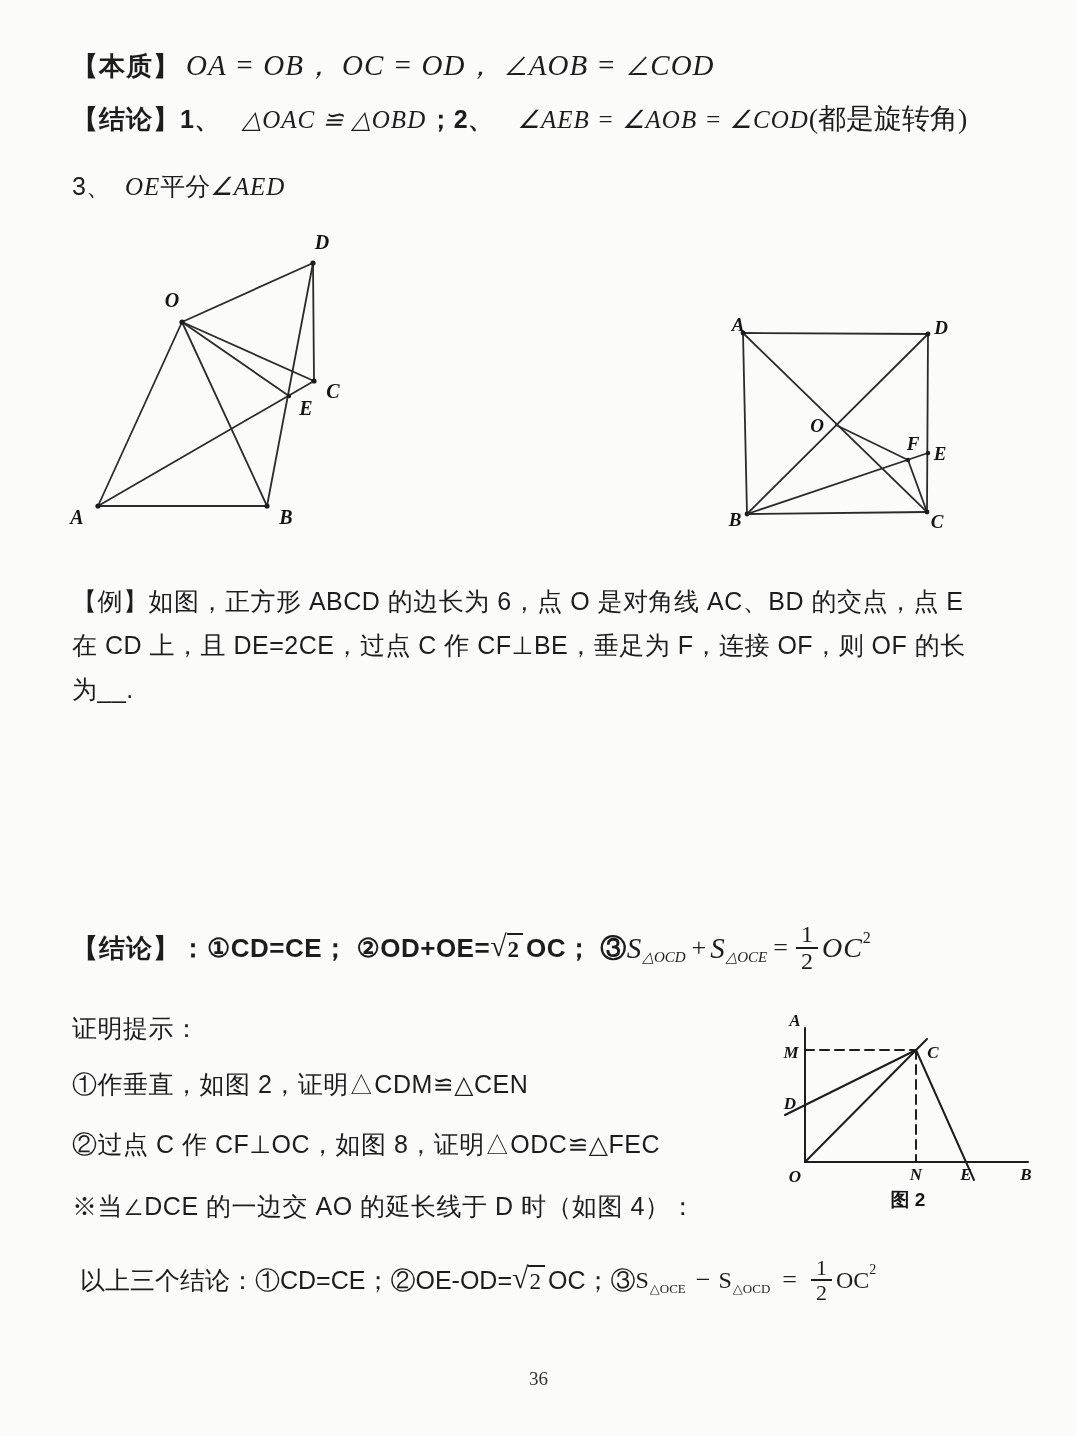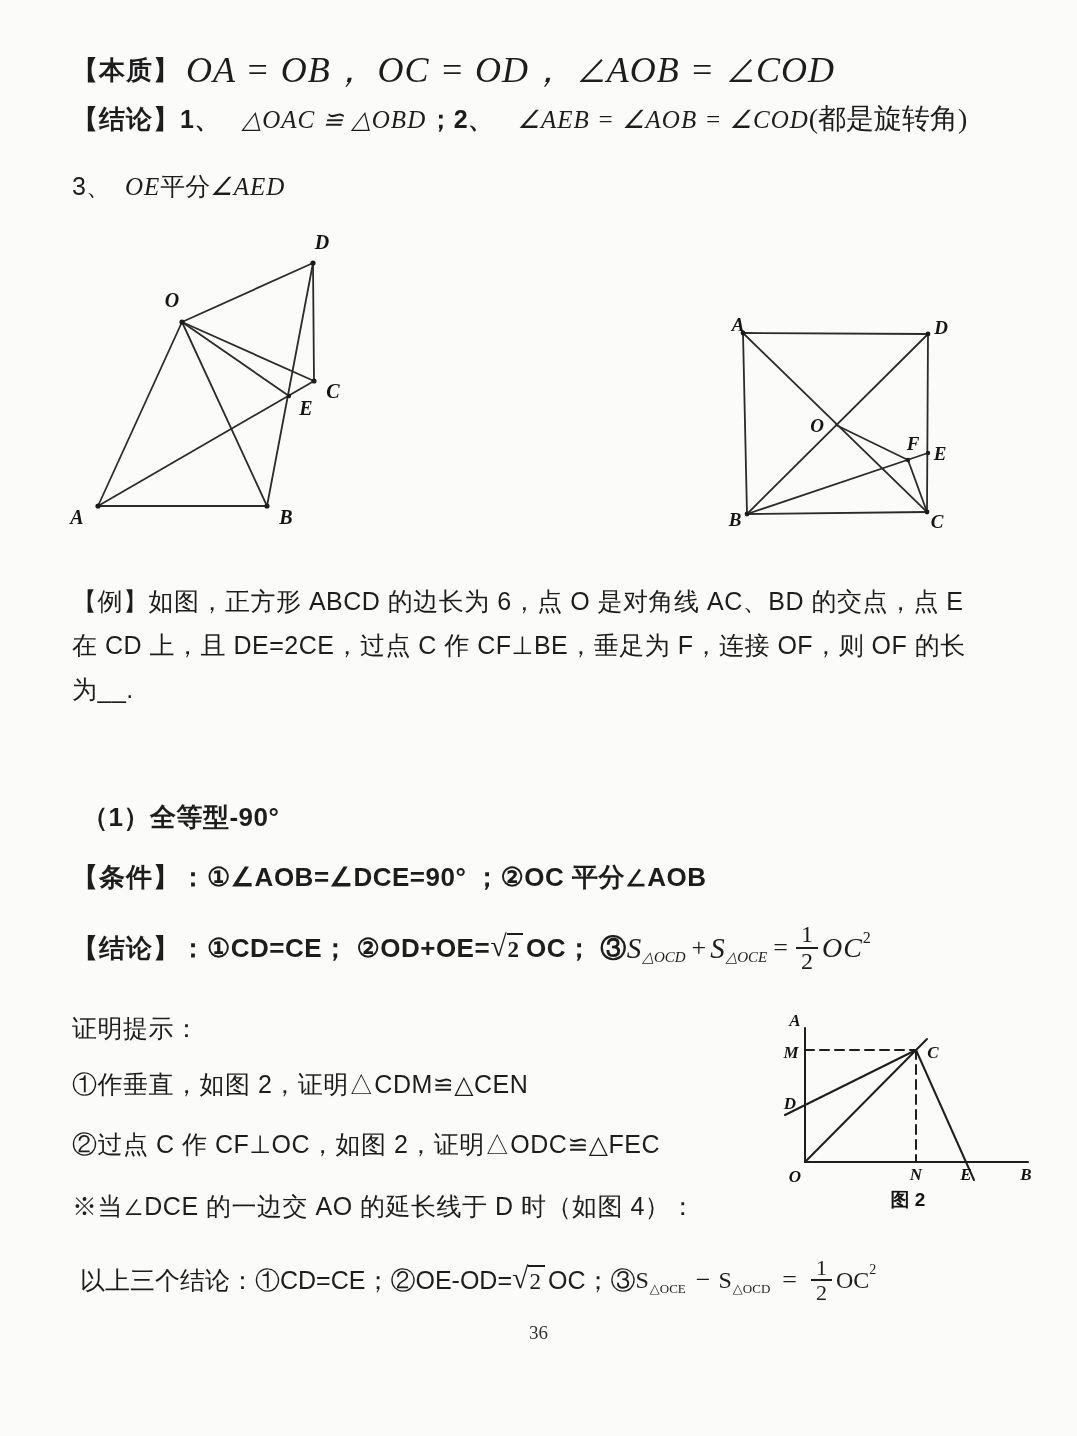--- a/index.html
+++ b/index.html
@@ -8,21 +8,21 @@
     width:1077px;height:1436px;
     background:#fbfbfa;
     font-family:"Liberation Sans", sans-serif;
     color:#1d1d1d;
     overflow:hidden;
   }
   .abs{position:absolute;white-space:nowrap;}
   .row{display:flex;align-items:center;}
   .tag{font-weight:700;font-size:26px;letter-spacing:1px;}
   .cjk{font-size:25px;}
-  .math{font-family:"Liberation Serif", serif;font-style:italic;font-size:36px;letter-spacing:1px;}
+  .math{font-family:"Liberation Serif", serif;font-style:italic;font-size:29px;letter-spacing:1px;}
   .mathn{font-family:"Liberation Serif", serif;font-size:27px;}
   .boldtxt{font-weight:700;font-size:25px;letter-spacing:0.5px;}
   .heading{
     width:100%;text-align:center;
     color:#2a2ab9;font-weight:700;font-size:31px;letter-spacing:7px;
   }
   .exline{font-size:25px;letter-spacing:0.5px;}
   .stepline{font-size:25px;letter-spacing:0.5px;}
   
   .sqrt{display:inline-flex;align-items:flex-start;font-family:"Liberation Serif",serif;font-style:normal;}
@@ -125,26 +125,21 @@
     <text x="215" y="150" font-size="19" text-anchor="middle">E</text>
     <text x="10" y="216" font-size="19" text-anchor="middle">B</text>
     <text x="212" y="218" font-size="19" text-anchor="middle">C</text>
   </svg>
 
   <div class="abs exline" style="left:72px;top:585px;">【例】如图，正方形 ABCD 的边长为 6，点 O 是对角线 AC、BD 的交点，点 E</div>
   <div class="abs exline" style="left:72px;top:629px;">在 CD 上，且 DE=2CE，过点 C 作 CF⊥BE，垂足为 F，连接 OF，则 OF 的长</div>
   <div class="abs exline" style="left:72px;top:673px;">为__.</div>
 
 
-  <div class="abs boldtxt" style="left:82px;top:800px;font-size:26px;">（1）全等型-90°</div>
-
-  <div class="abs row" style="left:72px;top:860px;">
-    <span class="tag">【条件】：</span>
-    <span class="boldtxt" style="font-size:26px;">①∠AOB=∠DCE=90°  ；②OC 平分∠AOB</span>
-  </div>
+
 
   <div class="abs row" style="left:72px;top:912px;height:72px;">
     <span class="tag">【结论】：</span>
     <span class="boldtxt" style="font-size:26px;">①CD=CE；  ②OD+OE=</span>
     <span class="sqrt">
         <span class="radsign">√</span>
         <span class="radicand">2</span>
       </span>
     <span class="boldtxt" style="font-size:26px;margin-left:3px;">OC；  ③</span>
     <span class="svar">S</span>
@@ -156,21 +151,21 @@
     <span class="frac">
       <span class="num">1</span>
       <span class="den">2</span>
     </span>
     <span class="math" style="font-size:28px;">OC</span>
     <span class="sup">2</span>
   </div>
 
   <div class="abs stepline" style="left:72px;top:1012px;">证明提示：</div>
   <div class="abs stepline" style="left:72px;top:1068px;">①作垂直，如图 2，证明△CDM≌△CEN</div>
-  <div class="abs stepline" style="left:72px;top:1128px;">②过点 C 作 CF⊥OC，如图 2，证明△ODC≌△FEC</div>
+  <div class="abs stepline" style="left:72px;top:1128px;">②过点 C 作 CF⊥OC，如图 8，证明△ODC≌△FEC</div>
   <div class="abs stepline" style="left:72px;top:1190px;">※当∠DCE 的一边交 AO 的延长线于 D 时（如图 4）：</div>
 
   <svg class="abs" style="left:775px;top:1012px;" width="270" height="205" viewBox="0 0 270 205">
     <g stroke="#1e1e1e" stroke-width="2" fill="none" stroke-linecap="round">
       <line x1="30" y1="16" x2="30" y2="150"></line>
       <line x1="30" y1="150" x2="253" y2="150"></line>
       <line x1="30" y1="150" x2="152" y2="27"></line>
       <line x1="10" y1="103" x2="141" y2="38"></line>
       <line x1="141" y1="38" x2="199" y2="168"></line>
       <line x1="30" y1="38" x2="141" y2="38" stroke-dasharray="9 6"></line>
@@ -203,15 +198,15 @@
     <span class="ssub small" style="font-style:normal;">△OCD</span>
     <span class="opser" style="margin:0 10px;">=</span>
     <span class="frac" style="font-size:22px;">
       <span class="num">1</span>
       <span class="den">2</span>
     </span>
     <span class="mathn" style="font-size:24px;">OC</span>
     <span class="sup" style="font-size:14px;">2</span>
   </div>
 
-  <div class="abs pageno" style="left:0;top:1322px;">36</div>
+  <div class="abs pageno" style="left:0;top:1368px;">36</div>
 
 </div>
 
 </body></html>

